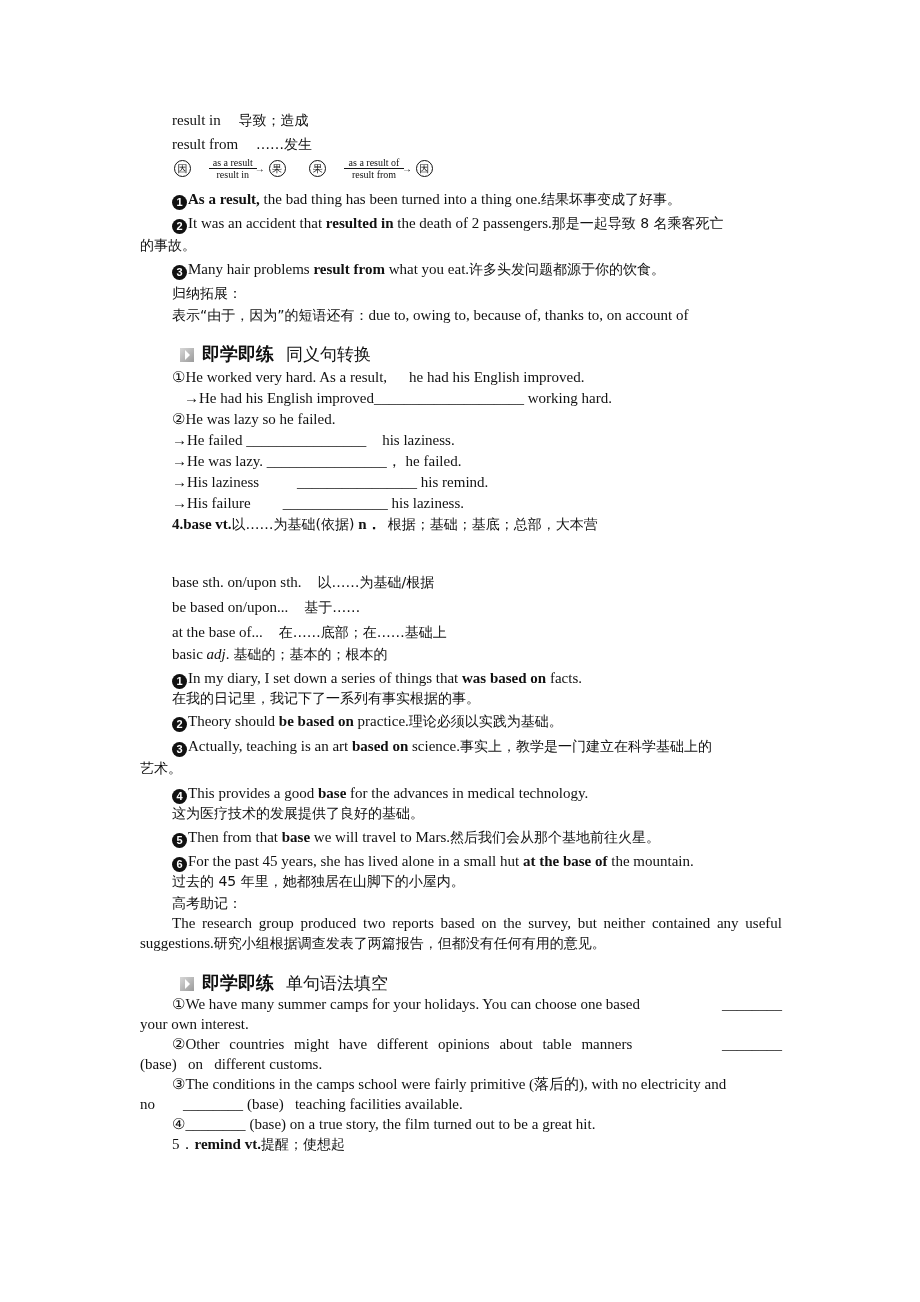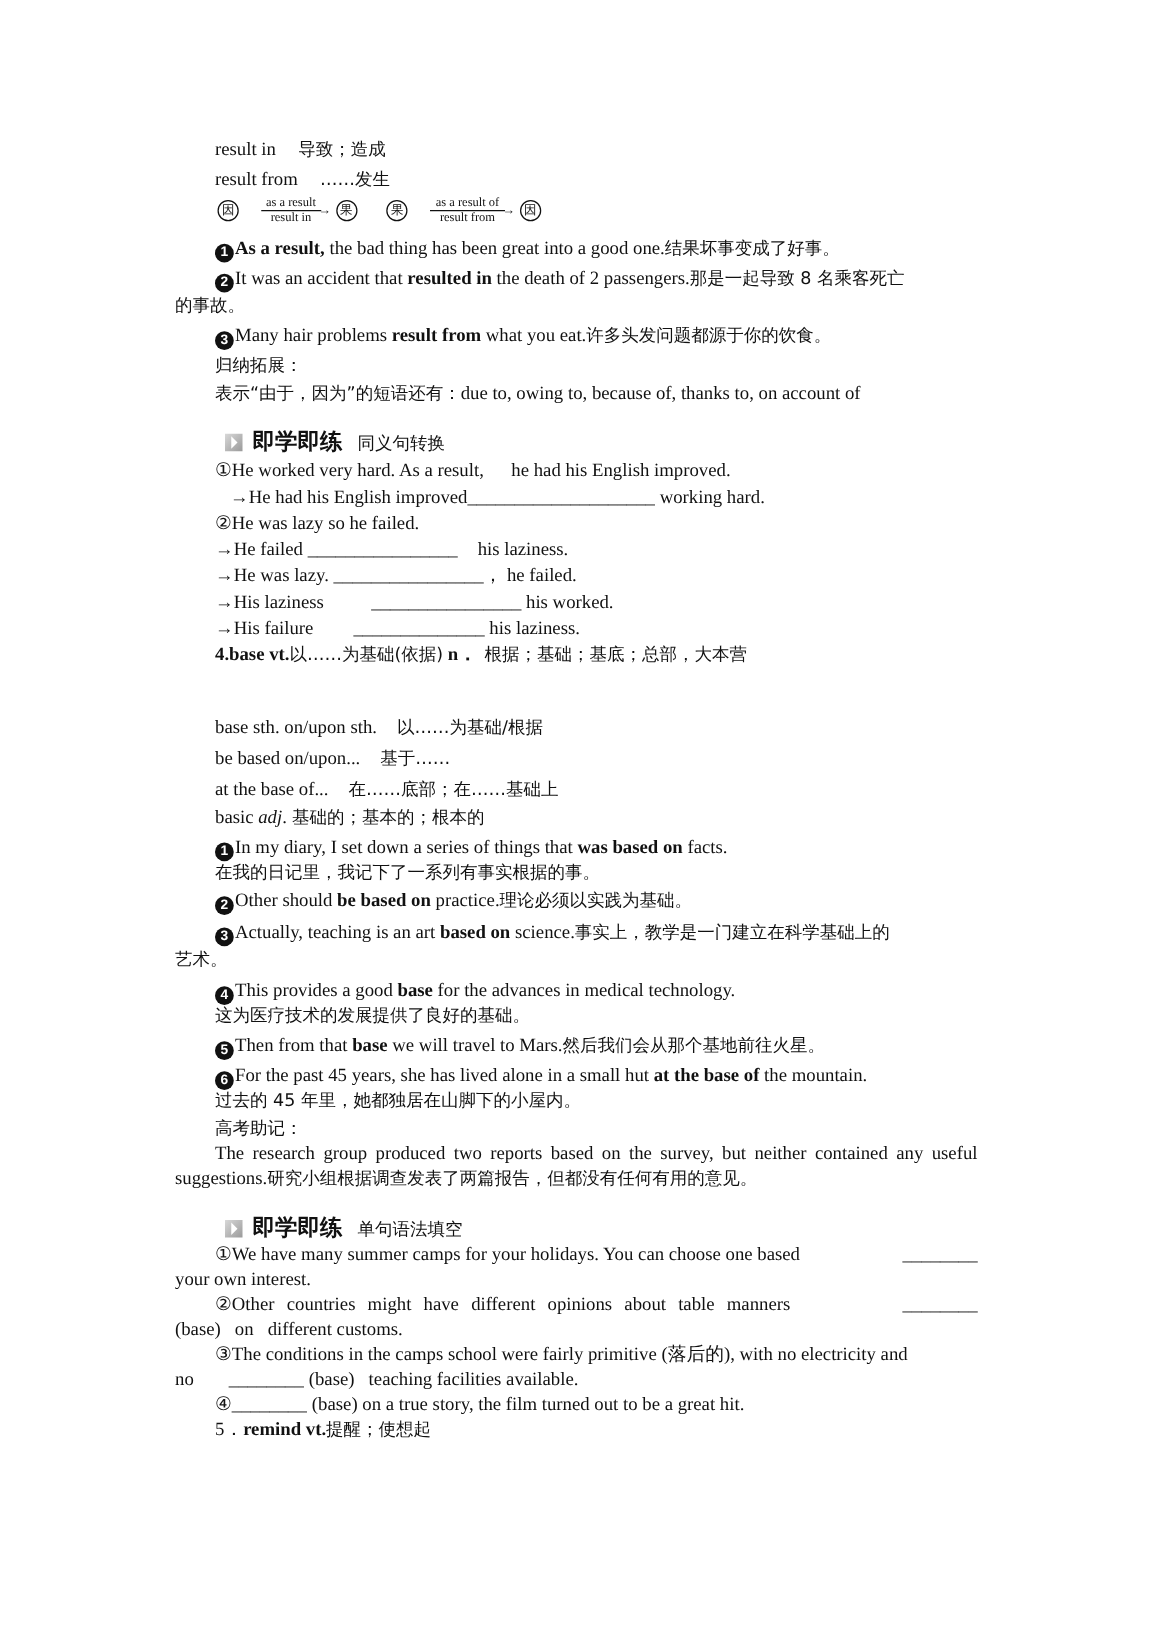--- a/index.html
+++ b/index.html
@@ -31,21 +31,21 @@
     display: inline-block; width: 14px; height: 14px; vertical-align: -2px;
     background: linear-gradient(135deg, #d8d8d8, #9a9a9a);
     position: relative; margin-right: 8px;
   }
   .sect-icon::after {
     content: ""; position: absolute; left: 5px; top: 2px; width: 0; height: 0;
     border-top: 5px solid transparent; border-bottom: 5px solid transparent;
     border-left: 5px solid #fff;
   }
   .sect-title { font-family: "DejaVu Sans", sans-serif; font-weight: bold; font-size: 18px; }
-  .sect-sub { font-family: Liberation Serif, serif; font-size: 14px; margin-left: 12px; }
+  .sect-sub { font-family: Liberation Serif, serif; font-size: 17px; margin-left: 12px; }
   .justify { position: absolute; left: 140px; width: 642px; line-height: 20px; text-align: justify; }
   i { font-style: italic; }
 </style>
 </head>
 <body>
 
 <div class="ln" style="left:172px;top:110px;">
   <span>result in</span>
   <span class="cjk" style="margin-left:14px;">导致；造成</span>
 </div>
@@ -63,21 +63,21 @@
   <span class="circ-char">果</span>
   <span class="circ-char" style="margin-left:20px;">果</span>
   <span class="arrow-block" style="margin-left:14px;width:60px;">
     <span class="top">as a result of</span>
     <span class="bot">result from</span>
   </span><span class="arrowhead">→</span>
   <span class="circ-char">因</span>
 </div>
 
 <div class="ln" style="left:172px;top:189px;">
-  <span class="num">1</span><b>As a result,</b><span> the bad thing has been great into a good one.</span><span class="cjk">结果坏事变成了好事。</span>
+  <span class="num">1</span><b>As a result,</b><span> the bad thing has been turned into a thing one.</span><span class="cjk">结果坏事变成了好事。</span>
 </div>
 <div class="ln" style="left:172px;top:213px;">
   <span class="num">2</span><span>It was an accident that </span><b>resulted in</b><span> the death of 2 passengers.</span><span class="cjk">那是一起导致 8 名乘客死亡</span>
 </div>
 <div class="ln cjk" style="left:140px;top:235px;">的事故。</div>
 <div class="ln" style="left:172px;top:259px;">
   <span class="num">3</span><span>Many hair problems </span><b>result from</b><span> what you eat.</span><span class="cjk">许多头发问题都源于你的饮食。</span>
 </div>
 <div class="ln cjk" style="left:172px;top:283px;">归纳拓展：</div>
 <div class="ln" style="left:172px;top:305px;">
@@ -97,21 +97,21 @@
 <div class="ln" style="left:172px;top:409px;">
   <span>②</span><span>He was lazy so he failed.</span>
 </div>
 <div class="ln" style="left:172px;top:430px;">
   <span>→</span><span>He failed </span><span>________________</span><span style="margin-left:16px;">his laziness.</span>
 </div>
 <div class="ln" style="left:172px;top:451px;">
   <span>→</span><span>He was lazy. </span><span>________________</span><span>，  he failed.</span>
 </div>
 <div class="ln" style="left:172px;top:472px;">
-  <span>→</span><span>His laziness</span><span style="margin-left:38px;">________________</span><span> his worked.</span>
+  <span>→</span><span>His laziness</span><span style="margin-left:38px;">________________</span><span> his remind.</span>
 </div>
 <div class="ln" style="left:172px;top:493px;">
   <span>→</span><span>His failure</span><span style="margin-left:32px;">______________</span><span> his laziness.</span>
 </div>
 
 <div class="ln" style="left:172px;top:514px;">
   <b>4.</b><b>base vt.</b><span class="cjk">以……为基础(依据)</span><b> n．</b><span class="cjk" style="margin-left:6px;">根据；基础；基底；总部，大本营</span>
 </div>
 
 <div class="ln" style="left:172px;top:572px;">
@@ -126,21 +126,21 @@
 <div class="ln" style="left:172px;top:644px;">
   <span>basic </span><i>adj</i><span>.</span><span class="cjk" style="margin-left:4px;">基础的；基本的；根本的</span>
 </div>
 
 <div class="ln" style="left:172px;top:668px;">
   <span class="num">1</span><span>In my diary, I set down a series of things that </span><b>was based on</b><span> facts.</span>
 </div>
 <div class="ln cjk" style="left:172px;top:688px;">在我的日记里，我记下了一系列有事实根据的事。</div>
 
 <div class="ln" style="left:172px;top:711px;">
-  <span class="num">2</span><span>Other should </span><b>be based on</b><span> practice.</span><span class="cjk">理论必须以实践为基础。</span>
+  <span class="num">2</span><span>Theory should </span><b>be based on</b><span> practice.</span><span class="cjk">理论必须以实践为基础。</span>
 </div>
 
 <div class="ln" style="left:172px;top:736px;">
   <span class="num">3</span><span>Actually, teaching is an art </span><b>based on</b><span> science.</span><span class="cjk">事实上，教学是一门建立在科学基础上的</span>
 </div>
 <div class="ln cjk" style="left:140px;top:758px;">艺术。</div>
 
 <div class="ln" style="left:172px;top:783px;">
   <span class="num">4</span><span>This provides a good </span><b>base</b><span> for the advances in medical technology.</span>
 </div>

